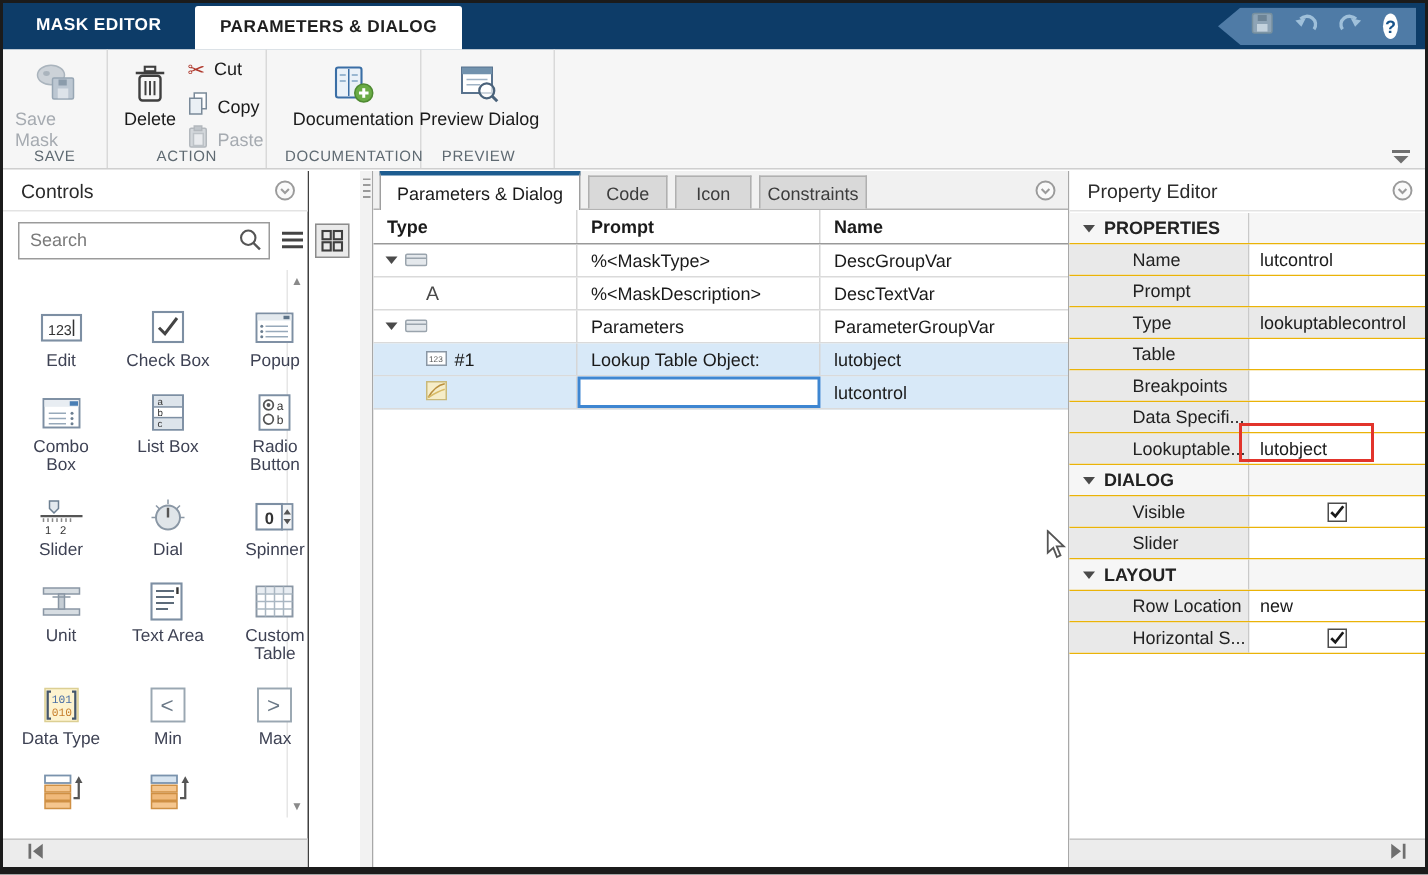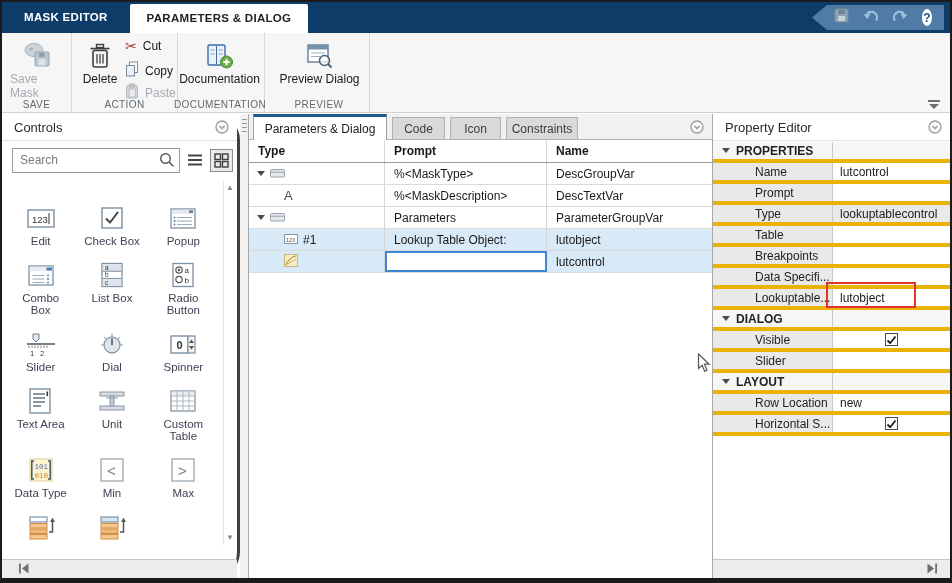--- a/index.html
+++ b/index.html
@@ -33,21 +33,21 @@
   .ribbon-collapse .bar { height:2px; background:#6f6f6f; margin-bottom:2px; }
   .ribbon-collapse .tri { width:0; height:0; margin:0 auto; border-left:5px solid transparent;
                           border-right:5px solid transparent; border-bottom:5px solid #6f6f6f; transform:rotate(180deg); }
 
   
   .main { position:absolute; top:112px; left:0; right:0; bottom:0; }
   .panel-header { height:27px; display:flex; align-items:center; justify-content:space-between;
                   padding:0 8px 0 12px; font-size:13px; color:#2b2b2b; background:#fff; border-bottom:1px solid #e3e3e3; }
 
   
-  .controls { position:absolute; left:0; top:0; bottom:0; width:238px; background:#fff; border-right:3px solid #404040;border-radius:26px; }
+  .controls { position:absolute; left:0; top:0; bottom:0; width:204px; background:#fff; border-right:1px solid #404040; }
   .search-row { position:absolute; top:33px; left:10px; height:26px; display:flex; align-items:center; gap:7px; }
   .search-wrap { position:relative; }
   .search-input { width:168px; height:25px; border:1px solid #9b9b9b; font-size:12px; padding:0 24px 0 7px;
                   font-family:"Liberation Sans", sans-serif; color:#737373; }
   .search-input::placeholder { color:#7a7a7a; }
   .search-glyph { position:absolute; right:5px; top:4px; }
   .view-btn { display:flex; align-items:center; justify-content:center; }
   .grid-btn { width:23px; height:23px; border:1px solid #8c8c8c; background:#eaeaea; }
   .param-header { position:absolute; top:66px; left:0; width:224px; height:21px; background:#f0f0f0;
                   font-weight:700; font-size:11.5px; color:#333; display:flex; align-items:center; padding-left:10px; }
@@ -90,21 +90,21 @@
   .tcell.prompt.editing { border:2px solid #3e86d1; background:#fff; padding-left:7px; }
   .tcell.name { flex:1; padding-left:9px; }
   .exp { width:0; height:0; border-left:4px solid transparent; border-right:4px solid transparent;
          border-top:5px solid #4a4a4a; }
   .indent2 { width:22px; flex:0 0 22px; }
   .a-glyph { font-size:13px; color:#4a4a4a; }
 
   
   .propedit { position:absolute; left:711px; top:0; right:0; bottom:0; background:#fff; }
   .pgrid { position:absolute; top:28px; left:0; right:0; }
-  .prow { display:flex; height:21px; border-bottom:4px solid #eab308; font-size:12px; }
+  .prow { display:flex; height:21px; border-bottom:1px solid #eab308; font-size:12px; }
   .plabel { width:120px; background:#e9e9e9; display:flex; align-items:center; padding-left:42px; color:#222;
             border-right:1px solid #c9c9c9; overflow:hidden; white-space:nowrap; }
   .pvalue { flex:1; display:flex; align-items:center; padding-left:7px; background:#fff; color:#1a1a1a; }
   .prow.section .plabel { background:#f6f6f6; font-weight:700; padding-left:9px; gap:6px; }
   .prow.section .pvalue { background:#f6f6f6; }
   .pvalue.readonly { background:#e9e9e9; }
   .pvalue.center { justify-content:center; padding-left:0; }
   .cb { width:13px; height:13px; border:1.5px solid #4c4c4c; background:#fff; display:flex;
         align-items:center; justify-content:center; }
   .red-annotation { position:absolute; left:113px; top:168px; width:90px; height:26px;
@@ -194,21 +194,21 @@
           <svg width="14" height="16">
               <rect x="1.5" y="2.5" width="11" height="12.5" rx="1" fill="#d3d7db" stroke="#b3b8bd"></rect>
               <rect x="4.5" y="1" width="5" height="3" fill="#c0c5ca" stroke="#b3b8bd"></rect>
               <rect x="4" y="6" width="6.5" height="8" fill="#e9ebee" stroke="#bdc2c7"></rect>
             </svg>
         </span>
         <span class="disabled-label">Paste</span>
       </div>
       <div class="rgroup-label">ACTION</div>
     </div>
-    <div class="rgroup" style="left:172px;width:91px">
+    <div class="rgroup" style="left:188px;width:91px">
       <div class="rb-big" style="left:3px;top:5px;width:85px">
         <span class="ric">
           <svg width="28" height="28">
               <rect x="2" y="3" width="17" height="20" rx="1.5" fill="#eaf1f8" stroke="#3a6ea5" stroke-width="1.4"></rect>
               <line x1="10.5" y1="4" x2="10.5" y2="22" stroke="#3a6ea5"></line>
               <line x1="4.5" y1="8" x2="8.5" y2="8" stroke="#7fa3c4"></line>
               <line x1="4.5" y1="12" x2="8.5" y2="12" stroke="#7fa3c4"></line>
               <line x1="12.5" y1="8" x2="16.5" y2="8" stroke="#7fa3c4"></line>
               <line x1="12.5" y1="12" x2="16.5" y2="12" stroke="#7fa3c4"></line>
               <circle cx="20.5" cy="20" r="6" fill="#6aab46" stroke="#4e8a31"></circle>
@@ -370,36 +370,36 @@
                 </g>
                 <line x1="13" y1="14" x2="13" y2="7.5" stroke="#555" stroke-width="1.6"></line>
               </svg></span><div>Dial</div></div>
           <div class="ctl-item"><span class="cic"><svg width="28" height="21">
                 <rect x="2" y="2" width="17" height="17" fill="#fff" stroke="#7d8fa3" stroke-width="1.4"></rect>
                 <text x="7.5" y="15" font-size="11" font-weight="bold" fill="#333">0</text>
                 <rect x="19" y="2" width="7" height="17" fill="#f2f4f6" stroke="#7d8fa3" stroke-width="1.2"></rect>
                 <polygon points="22.5,5.5 25,9 20,9" fill="#555"></polygon>
                 <polygon points="22.5,15.5 25,12 20,12" fill="#555"></polygon>
               </svg></span><div>Spinner</div></div>
+          <div class="ctl-item"><span class="cic"><svg width="30" height="22">
+                <rect x="3" y="2" width="24" height="4" fill="#d7dde2" stroke="#8a97a5"></rect>
+                <rect x="3" y="16" width="24" height="4" fill="#d7dde2" stroke="#8a97a5"></rect>
+                <rect x="13" y="6" width="4" height="10" fill="#c6ced5" stroke="#8a97a5"></rect>
+                <line x1="9" y1="8" x2="21" y2="8" stroke="#8a97a5"></line>
+              </svg></span><div>Unit</div></div>
           <div class="ctl-item"><span class="cic"><svg width="26" height="28">
                 <rect x="2" y="2" width="20" height="24" fill="#fff" stroke="#7d8fa3" stroke-width="1.4"></rect>
                 <g stroke="#5c6b7a" stroke-width="1.4">
                   <line x1="5" y1="7" x2="17" y2="7"></line>
                   <line x1="5" y1="11" x2="17" y2="11"></line>
                   <line x1="5" y1="15" x2="17" y2="15"></line>
                   <line x1="5" y1="19" x2="13" y2="19"></line>
                 </g>
                 <line x1="19.3" y1="4.5" x2="19.3" y2="9" stroke="#333" stroke-width="1.6"></line>
               </svg></span><div>Text Area</div></div>
-          <div class="ctl-item"><span class="cic"><svg width="30" height="22">
-                <rect x="3" y="2" width="24" height="4" fill="#d7dde2" stroke="#8a97a5"></rect>
-                <rect x="3" y="16" width="24" height="4" fill="#d7dde2" stroke="#8a97a5"></rect>
-                <rect x="13" y="6" width="4" height="10" fill="#c6ced5" stroke="#8a97a5"></rect>
-                <line x1="9" y1="8" x2="21" y2="8" stroke="#8a97a5"></line>
-              </svg></span><div>Unit</div></div>
           <div class="ctl-item"><span class="cic"><svg width="28" height="26">
                 <rect x="2" y="3" width="24" height="20" fill="#fff" stroke="#8a97a5" stroke-width="1.3"></rect>
                 <rect x="2.6" y="3.6" width="22.8" height="4" fill="#e8edf2"></rect>
                 <g stroke="#aab7c2">
                   <line x1="8" y1="3" x2="8" y2="23"></line>
                   <line x1="14" y1="3" x2="14" y2="23"></line>
                   <line x1="20" y1="3" x2="20" y2="23"></line>
                   <line x1="2" y1="8" x2="26" y2="8"></line>
                   <line x1="2" y1="13" x2="26" y2="13"></line>
                   <line x1="2" y1="18" x2="26" y2="18"></line>

